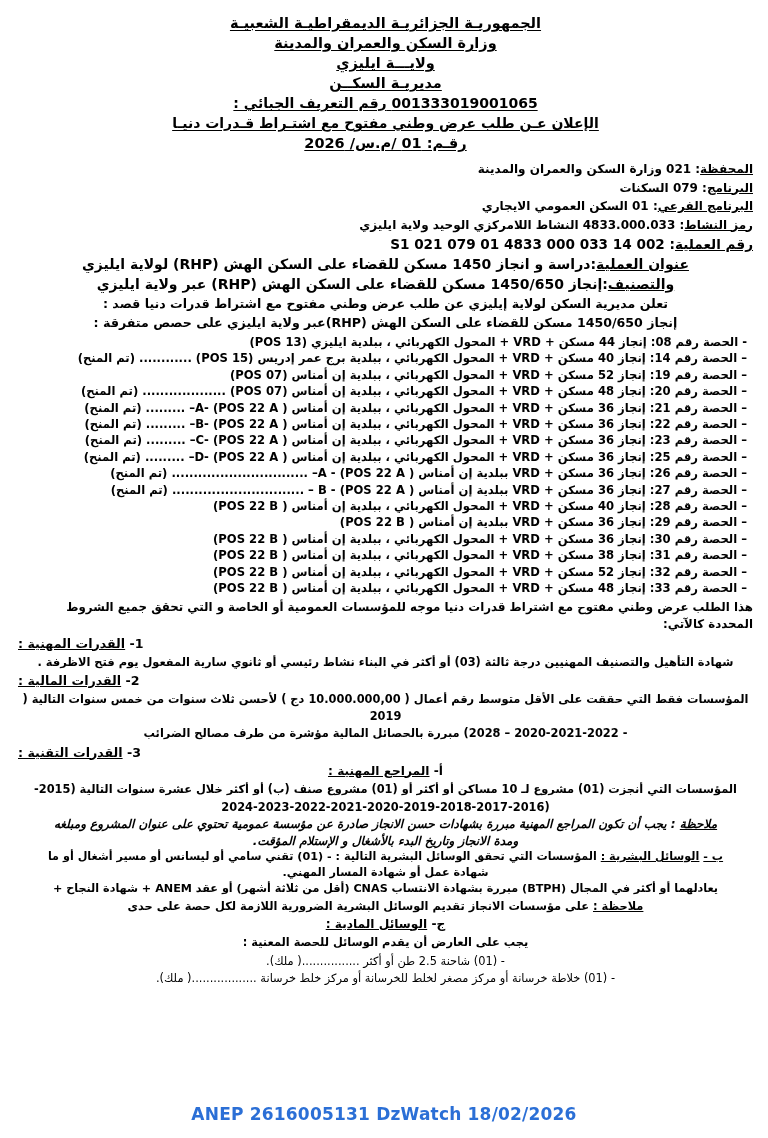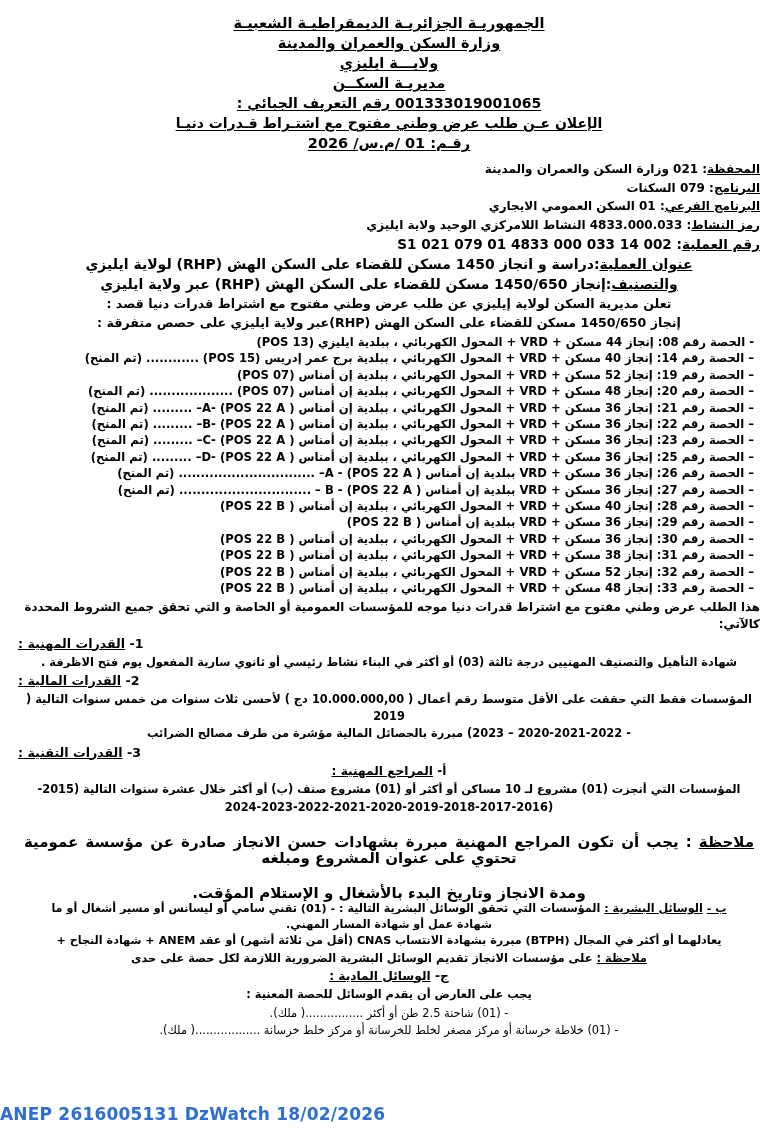--- a/index.html
+++ b/index.html
@@ -9,21 +9,21 @@
     min-height:1138px;
     background:#ffffff;
     font-family:"DejaVu Sans","Liberation Sans",sans-serif;
     color:#000000;
     direction:rtl;
   }
   .page{
     width:768px;
     min-height:1138px;
     box-sizing:border-box;
-    padding:14px 8px 0 18px;
+    padding:14px 15px 0 18px;
     position:relative;
   }
   .u{ text-decoration:underline; }
 
   
   .header{ text-align:center; margin-bottom:2px; }
   .header .hline{
     font-weight:bold;
     font-size:14.5px;
     line-height:19px;
@@ -111,27 +111,28 @@
     margin-top:1px;
   }
   .sub-head{
     font-size:12.2px;
     font-weight:bold;
     line-height:17.5px;
     text-align:center;
     margin-top:1px;
   }
   .note{
-    font-size:15px;
+    font-size:12px;
     font-weight:bold;
     line-height:16px;
     text-align:justify;
     text-align-last:center;
     padding:0 6px;
-    margin-top:19px;
+    margin-top:1px;
+    font-style:italic;
   }
   .note .u{ text-decoration:underline; }
   .hr-line{
     font-size:11.2px;
     font-weight:bold;
     line-height:16px;
     text-align:justify;
     text-align-last:center;
     padding:0 4px;
   }
@@ -141,20 +142,21 @@
     font-weight:normal;
     line-height:17px;
     text-align:center;
   }
 
   
   .footer{
     position:absolute;
     left:0; right:0;
     bottom:14px;
+    text-align:center;
     color:#2b6fd6;
     font-weight:bold;
     font-size:17px;
     letter-spacing:0.2px;
     direction:ltr;
   }
 </style>
 </head>
 <body>
 
@@ -222,21 +224,21 @@
     <span>1-</span>
     <span class="u">القدرات المهنية :</span>
   </div>
   <div class="sec-body">شهادة التأهيل والتصنيف المهنيين درجة ثالثة (03) أو أكثر في البناء نشاط رئيسي  أو ثانوي سارية المفعول يوم فتح الاظرفة .</div>
 
   <div class="sec-head">
     <span>2-</span>
     <span class="u">القدرات المالية :</span>
   </div>
   <div class="sec-body">المؤسسات فقط التي حققت على الأقل متوسط رقم أعمال ( 10.000.000,00 دج ) لأحسن ثلاث سنوات  من خمس سنوات التالية  ( 2019</div>
-  <div class="sec-body">- 2020-2021-2022 – 2023) مبررة بالحصائل المالية مؤشرة من طرف مصالح الضرائب</div>
+  <div class="sec-body">- 2020-2021-2022 – 2028) مبررة بالحصائل المالية مؤشرة من طرف مصالح الضرائب</div>
 
   <div class="sec-head">
     <span>3-</span>
     <span class="u">القدرات التقنية :</span>
   </div>
 
   <div class="sub-head">
     <span>أ-</span>
     <span class="u">المراجع المهنية :</span>
   </div>

